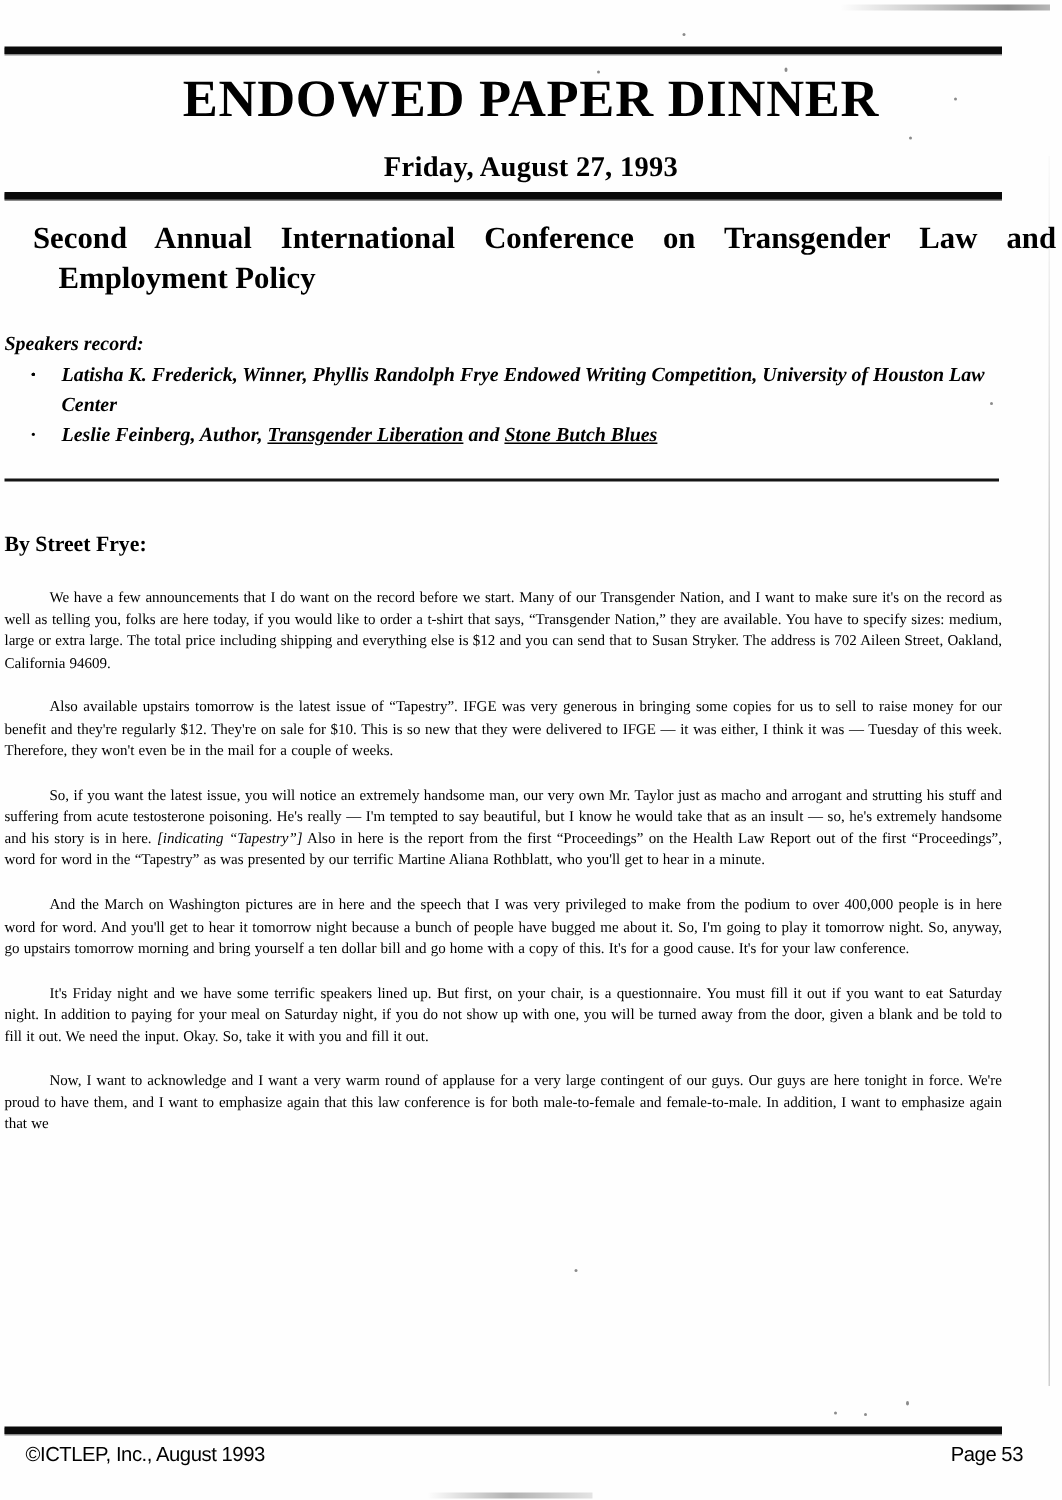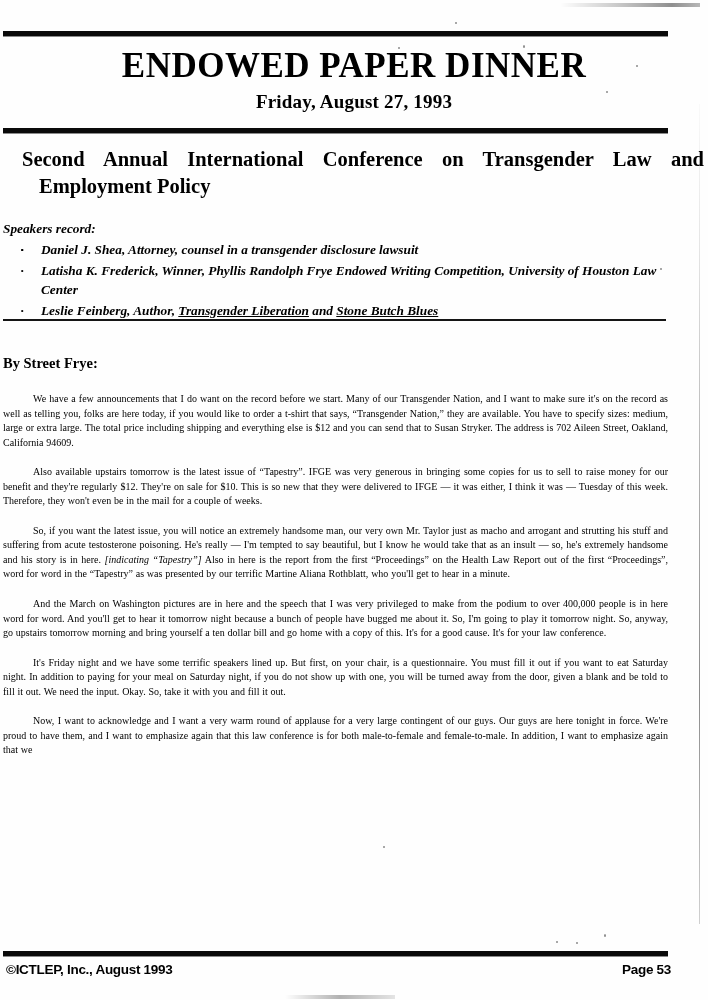--- a/index.html
+++ b/index.html
@@ -63,21 +63,21 @@
     letter-spacing: 0.5px;
     line-height: 1.05;
     margin: 0;
     padding: 0;
     white-space: nowrap;
   }
   .masthead .mast-date {
     font-family: "Liberation Serif", "DejaVu Serif", serif;
     font-weight: bold;
     font-size: 19px;
-    margin-top: 6px;
+    margin-top: 16px;
     letter-spacing: 0.2px;
   }
 
   
   .conf-heading {
     position: absolute;
     left: 3px;
     top: 146px;
     width: 665px;
     font-family: "Liberation Serif", "DejaVu Serif", serif;
@@ -152,25 +152,25 @@
     margin: 0 0 15px 0;
     word-spacing: 0.3px;
   }
   .para em {
     font-style: italic;
   }
 
   
   .footer {
     position: absolute;
-    left: 6px;
+    left: 17px;
     top: 962px;
     width: 665px;
     font-family: "Liberation Sans", "DejaVu Sans", sans-serif;
-    font-weight: bold;
+    font-weight: normal;
     font-size: 13.5px;
     letter-spacing: -0.3px;
     display: flex;
     justify-content: space-between;
     align-items: flex-end;
   }
   .footer .copyright { white-space: nowrap; }
   .footer .pageno { white-space: nowrap; }
 
   
@@ -249,21 +249,20 @@
   <div class="conf-heading">Second Annual International Conference on Transgender Law and Employment Policy</div>
 
   <div class="speakers">
     <div class="speakers-label">Speakers record:</div>
     <ul class="speaker-list">
       <li class="speaker-item">
         <span class="bullet">·</span>
       </li>
       <li class="speaker-item">
         <span class="bullet">·</span>
-        <span>Daniel J. Shea, Attorney, counsel in a transgender disclosure lawsuit</span>
       </li>
       <li class="speaker-item">
         <span class="bullet">·</span>
         <span>Latisha K. Frederick, Winner, Phyllis Randolph Frye Endowed Writing Competition, University of Houston Law Center</span>
       </li>
       <li class="speaker-item">
         <span class="bullet">·</span>
         <span>Leslie Feinberg, Author, </span><u>Transgender Liberation</u><span> and </span><u>Stone Butch Blues</u>
       </li>
     </ul>

